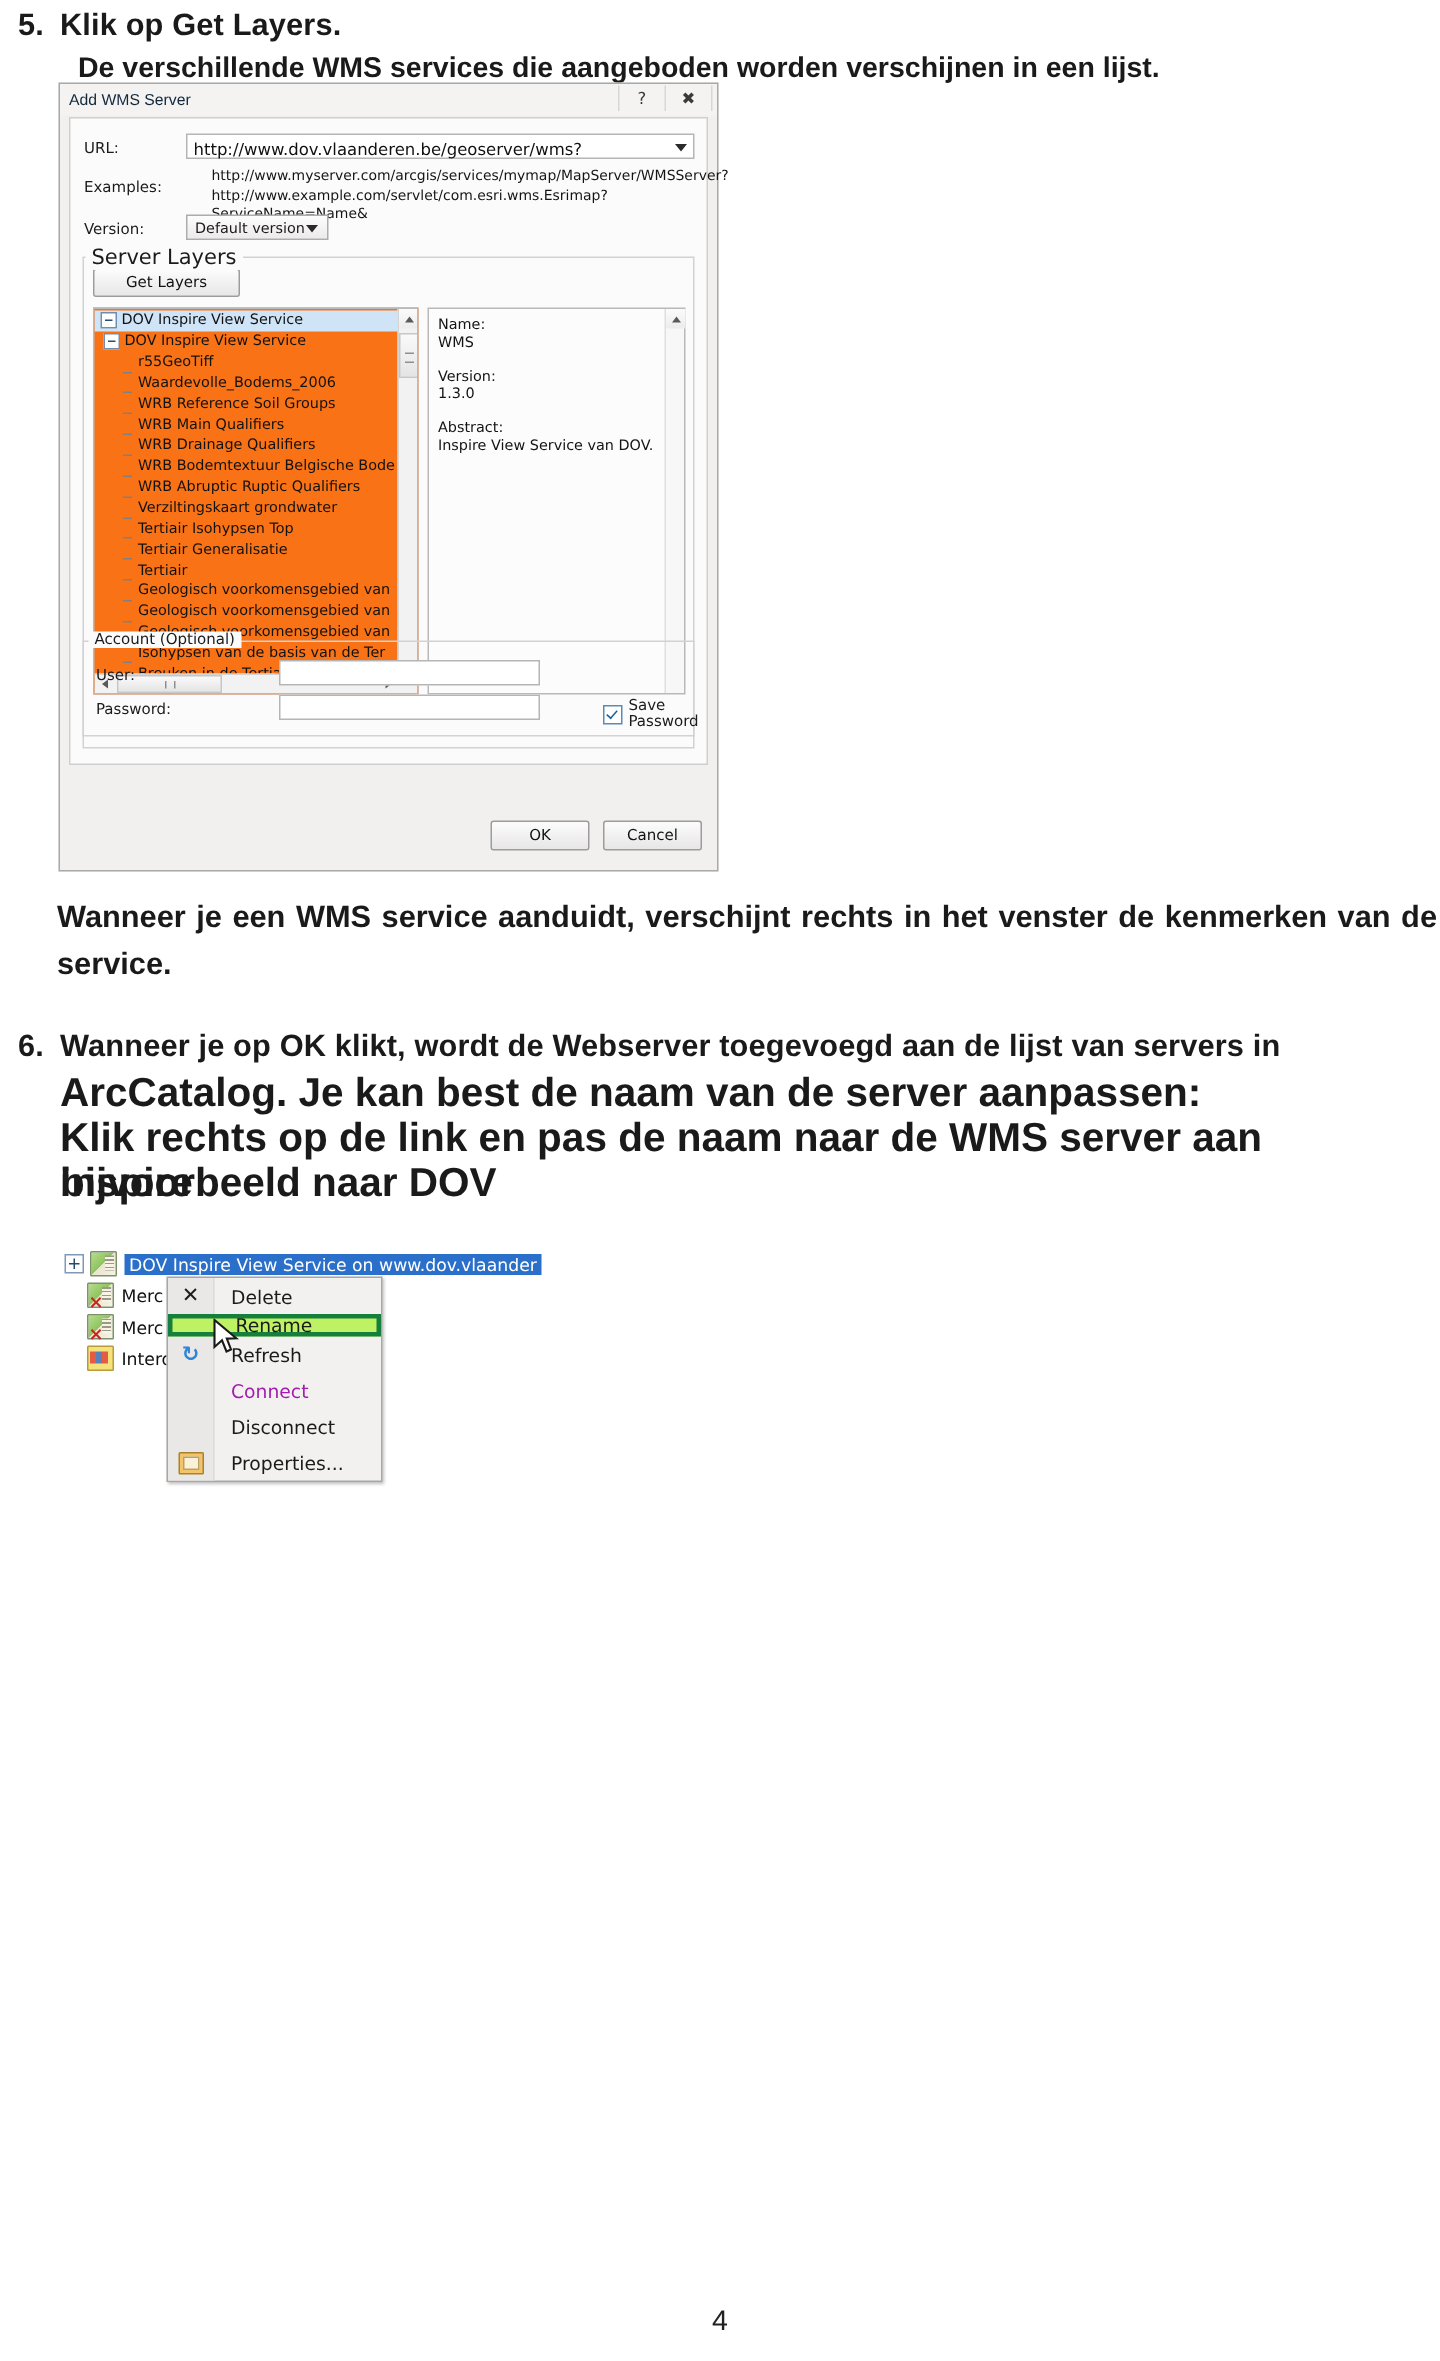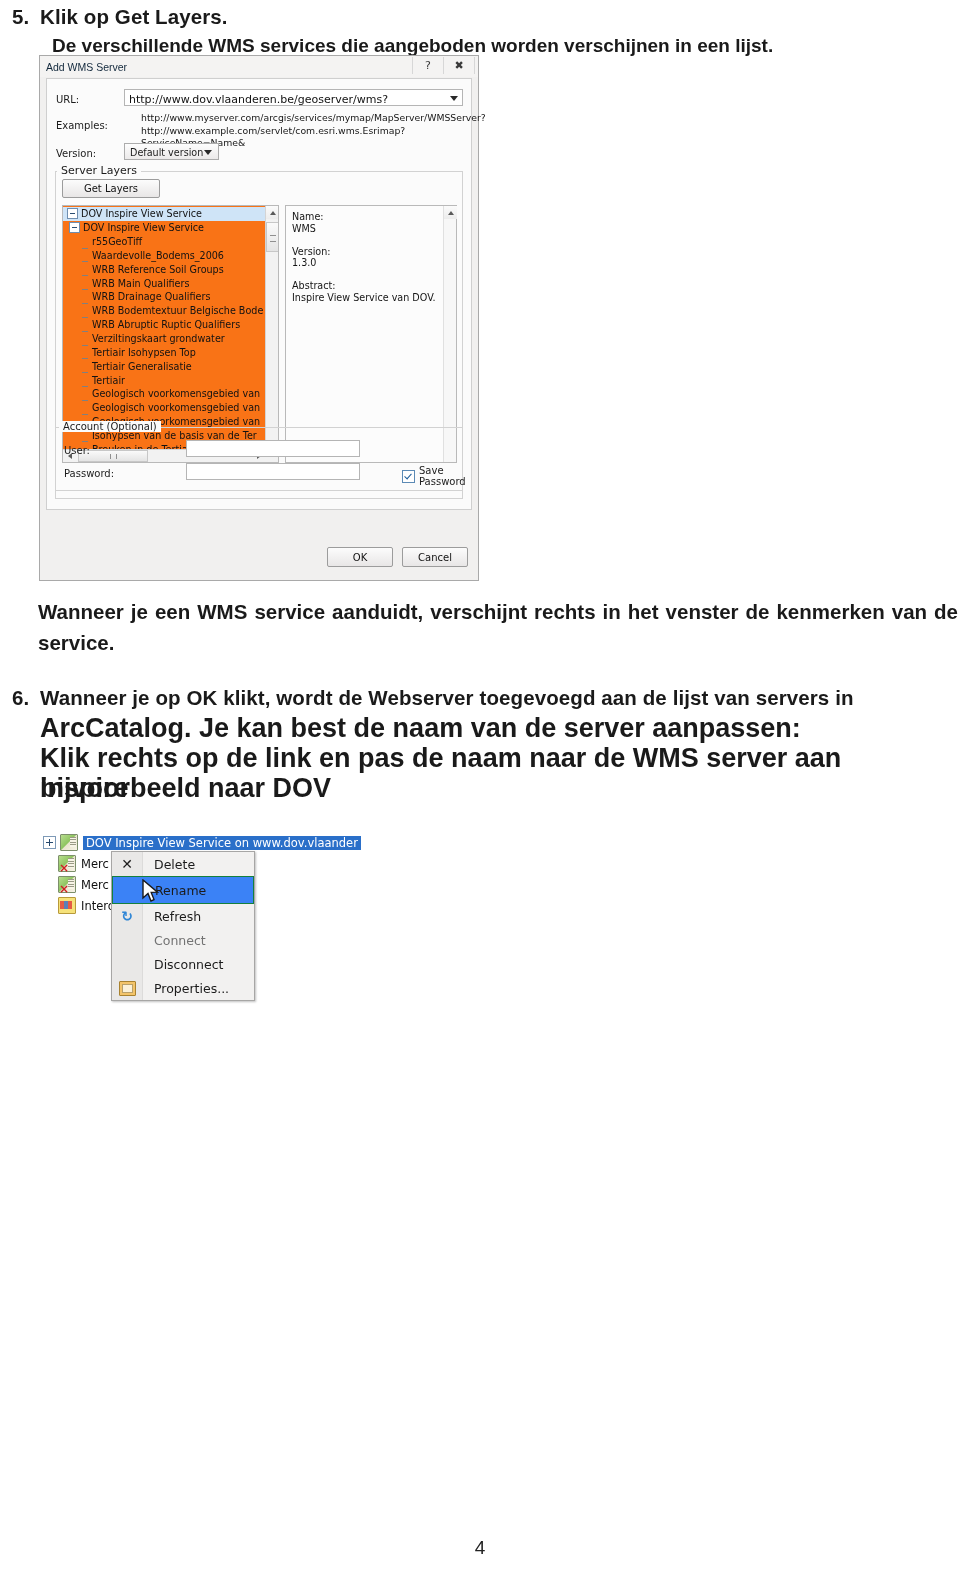--- a/index.html
+++ b/index.html
@@ -199,21 +199,21 @@
     width: 408px; height: 320px;
     border: 1px solid #d2d2d2;
     border-top: none;
     box-sizing: border-box;
   }
   .grp-srv-title {
     position: absolute;
     left: 10px; top: 85px;
     background: #fbfbfb;
     padding: 0 4px;
-    font-size: 11px;
+    font-size: 14px;
     z-index: 3;
   }
   .grp-srv::before {
     content: "";
     position: absolute;
     left: 0; top: 0;
     width: 100%; height: 1px;
     background: #d2d2d2;
   }
 
@@ -557,25 +557,25 @@
     position: relative;
     height: 24px;
     display: flex;
     align-items: center;
     font-size: 12.5px;
     color: #1b1b1b;
     padding-left: 42px;
     box-sizing: border-box;
   }
   .ctx-item.highlight {
-    background: #3b82f6;
-    border: 1px solid #15803d;
-    height: 28px;
-  }
-  .ctx-item.disabled { color: #737373; }
+    background: #bef264;
+    border: 3px solid #15803d;
+    height: 15px;
+  }
+  .ctx-item.disabled { color: #a21caf; }
   .ctx-menu::before {
     content: "";
     position: absolute;
     left: 0; top: 0;
     width: 30px; height: 100%;
     background: #e9e8e7;
     border-right: 1px solid #dcdbda;
   }
   .ctx-ico {
     position: absolute;

